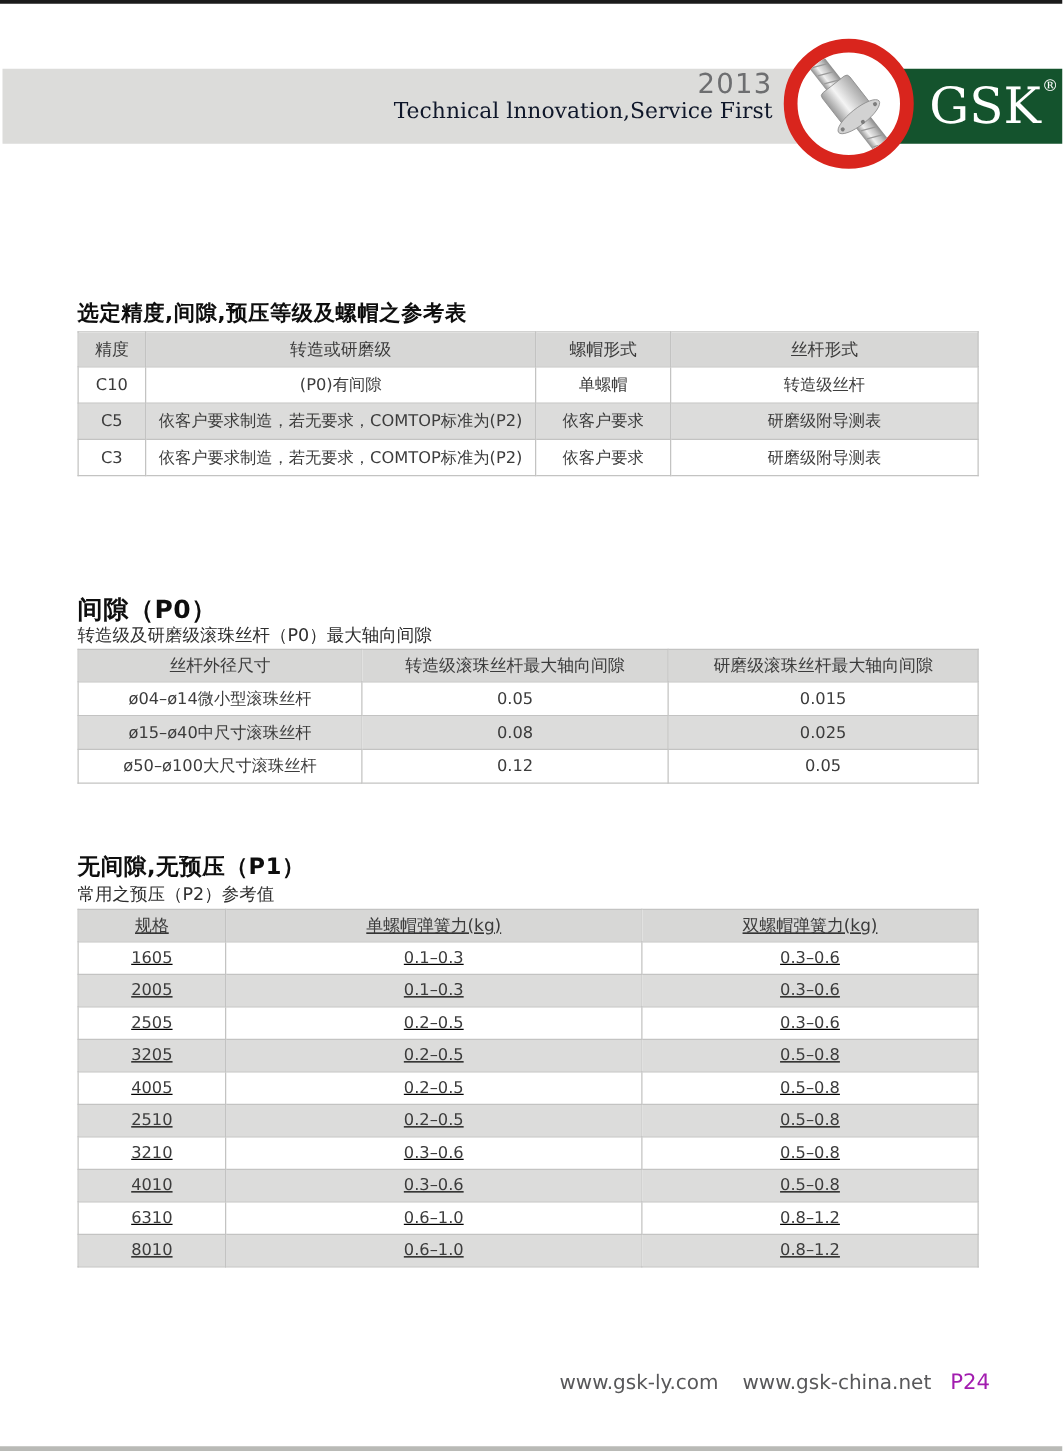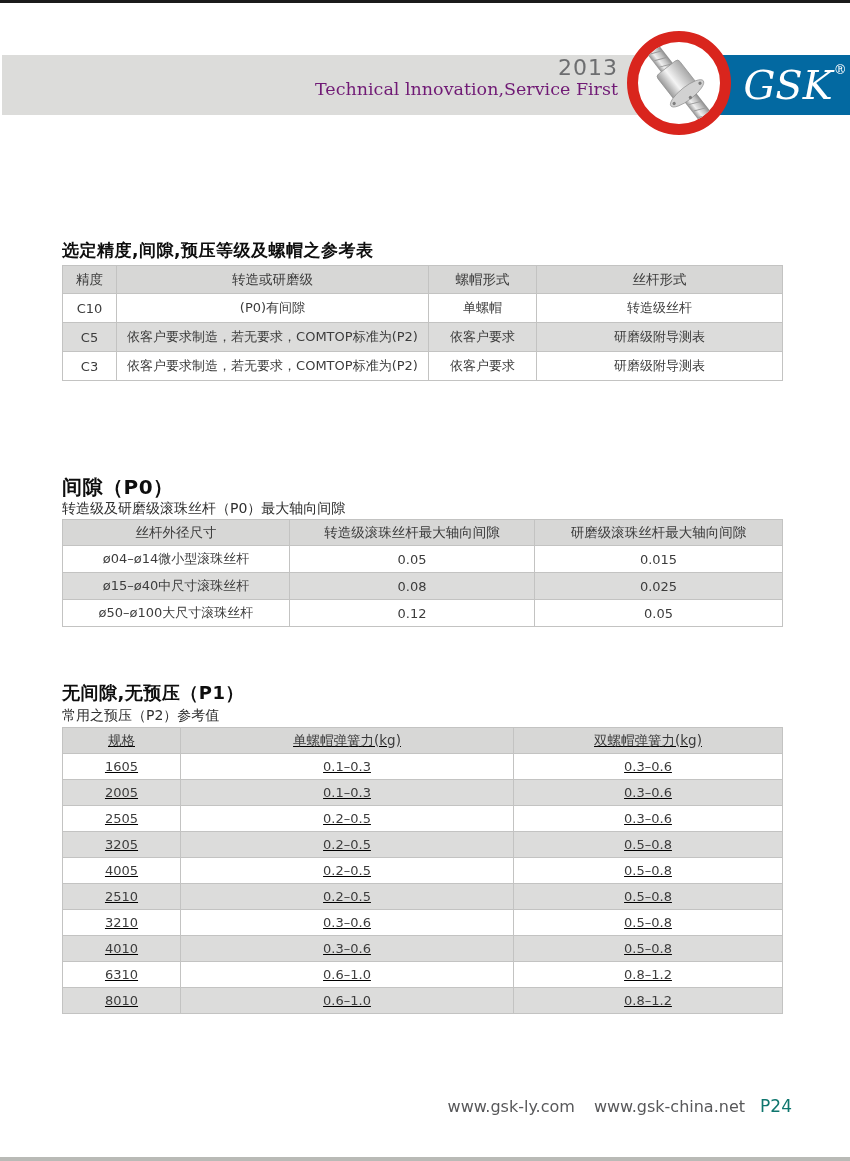--- a/index.html
+++ b/index.html
@@ -5,27 +5,27 @@
   html,body { margin:0; padding:0; }
   body {
     width:850px; height:1161px; position:relative; background:#ffffff;
     font-family:"DejaVu Sans","Liberation Sans",sans-serif; overflow:hidden;
   }
   .top-rule { position:absolute; top:0; left:0; width:850px; height:3px; background:#1b1b1b; }
   .bottom-rule { position:absolute; bottom:0; left:0; width:850px; height:4px; background:#b9bab6; }
 
   
   .band-gray { position:absolute; top:55px; left:2px; width:706px; height:60px; background:#dcdcda; }
-  .band-red  { position:absolute; top:55px; left:705px; width:145px; height:60px; background:#0369a1;
-               display:flex; align-items:center; justify-content:center; padding-left:34px; box-sizing:border-box;font-style:italic; }
+  .band-red  { position:absolute; top:55px; left:705px; width:145px; height:60px; background:#14532d;
+               display:flex; align-items:center; justify-content:center; padding-left:34px; box-sizing:border-box; }
   .brand { color:#ffffff; font-family:"DejaVu Serif","Liberation Serif",serif; font-size:40px; line-height:1; }
   .brand sup { font-size:13px; vertical-align:top; position:relative; top:-2px; left:1px; }
   .header-text { position:absolute; top:58px; right:232px; text-align:right; }
   .year { font-size:22px; line-height:0.95; color:#6d6e70; letter-spacing:1px; }
-  .slogan { font-size:17.5px; font-family:"DejaVu Serif","Liberation Serif",serif; color:#701a75; }
+  .slogan { font-size:17.5px; font-family:"DejaVu Serif","Liberation Serif",serif; color:#0f172a; }
   .logo-circle { position:absolute; top:31px; left:627px; width:104px; height:104px; box-sizing:border-box;
                  border:11px solid #d9251d; border-radius:50%; background:#fff; z-index:2; overflow:hidden; }
   .logo-circle svg { width:100%; height:100%; display:block; }
 
   
   .sec-title { position:absolute; left:62px; font-weight:bold; color:#0e0e0e; font-size:17px; letter-spacing:0.5px; }
   .sec-sub   { position:absolute; left:62px; color:#2e2e2e; font-size:14px; }
   #s1-title { top:239px; }
   #s2-title { top:474px; font-size:20px; }
   #s2-sub   { top:500px; }
@@ -39,21 +39,21 @@
   .t th { background:#d7d7d6; font-weight:normal; font-size:13.5px; color:#3b3b3b; }
   .t td { font-size:13px; color:#3c3c3c; }
   .t tbody tr:nth-child(even) td { background:#dcdcdb; }
   #table1 { top:265px; } #table1 th { height:27px; } #table1 td { height:28px; }
   #table2 { top:519px; } #table2 th { height:25px; } #table2 td { height:26px; }
   #table3 { top:727px;text-decoration:underline; } #table3 th { height:25px; } #table3 td { height:25px; }
 
   
   .footer { position:absolute; top:1096px; right:58px; font-size:16px; color:#58585a; }
   .footer .url { margin-left:14px; }
-  .footer .pageno { color:#0f766e; font-size:17px; margin-left:10px; }
+  .footer .pageno { color:#a21caf; font-size:17px; margin-left:10px; }
 </style>
 </head>
 <body>
 
 <div class="top-rule"></div>
 
 <div class="band-gray"></div>
 
 <div class="header-text">
   <div class="year">2013</div>

